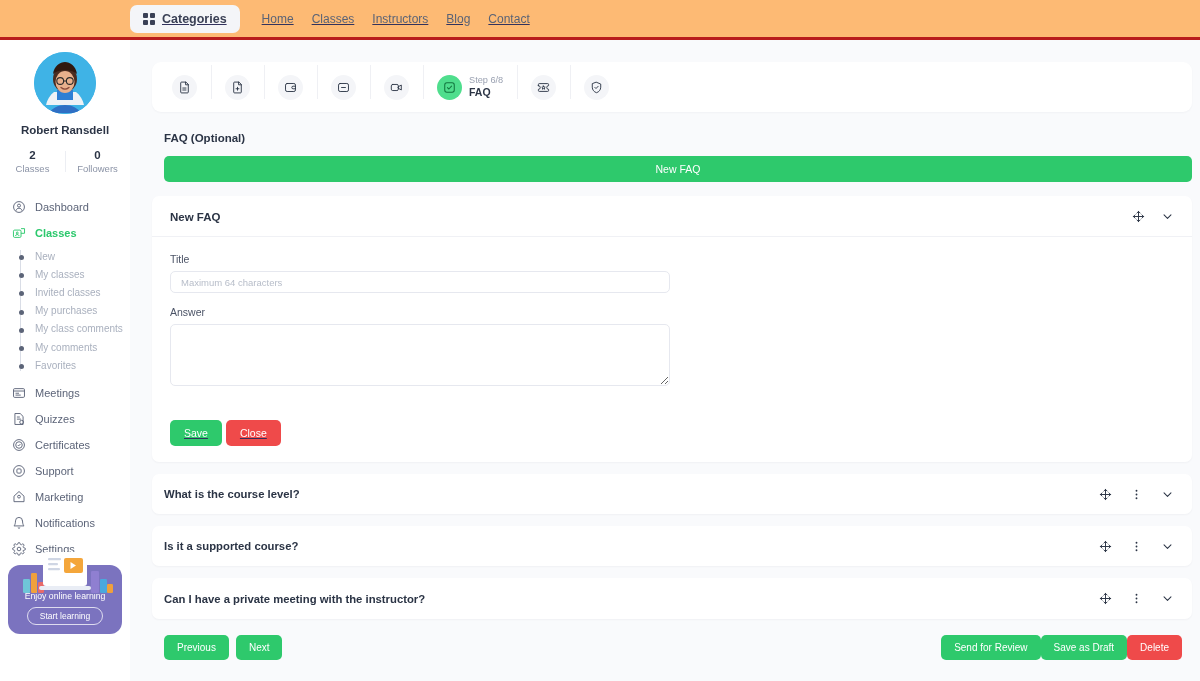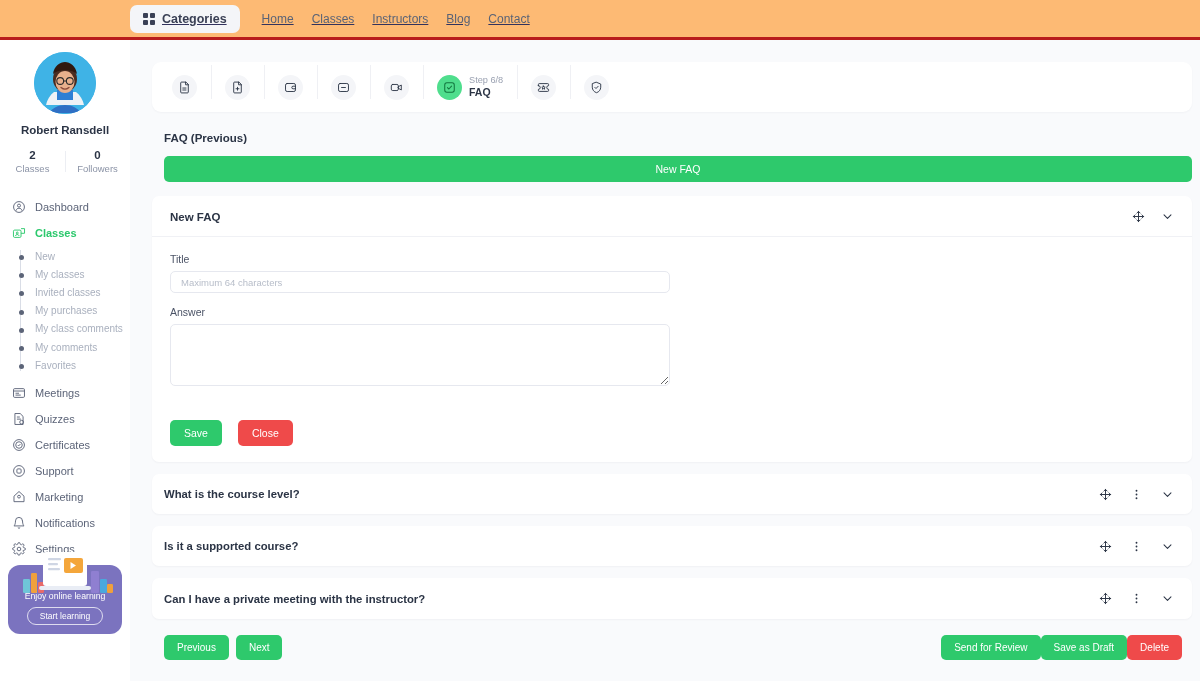--- a/index.html
+++ b/index.html
@@ -149,21 +149,21 @@
     background: #fff; font-size: 9.5px; font-family: inherit; color: #2b3445;
     padding: 0 10px; outline: none;
   }
   .inp::placeholder { color: #b7bdc9; }
   .fld-label.ans { margin-top: 13px; }
   .ta {
     width: 500px; height: 62px; border: 1px solid #e6e8ef; border-radius: 5px;
     background: #fff; font-size: 9.5px; font-family: inherit; color: #2b3445;
     padding: 7px 10px; outline: none; resize: vertical; display: block;
   }
-  .btn-row { margin-top: 34px; display: flex; gap: 16px; }
+  .btn-row { margin-top: 34px; display: flex; gap: 4px; text-decoration: underline; }
   .btn { border: 0; font-family: inherit; font-size: 10.5px; color: #fff;
          border-radius: 5px; padding: 7px 14px; cursor: pointer; font-weight: 500; }
   .btn.green { background: #2ec96c; }
   .btn.red { background: #ef4a4a; }
 
   
   .faq-row {
     background: #fff; border-radius: 7px; margin-top: 12px;
     height: 45px; display: flex; align-items: center; padding: 0 18px 0 12px;
     box-shadow: 0 1px 2px rgba(40,50,80,.045);
@@ -431,21 +431,21 @@
           <div class="step">
             <span class="step-ico">
               <svg width="13" height="13" viewBox="0 0 24 24" fill="none" stroke="#2b3445" stroke-width="1.7" stroke-linecap="round" stroke-linejoin="round">
                   <path d="M12 2.4l7.8 3.2v5.8c0 5-3.3 8.8-7.8 10.2-4.5-1.4-7.8-5.2-7.8-10.2V5.6z"></path>
                   <path d="M9 11.8l2.1 2.1 4-4.2"></path>
                 </svg>
             </span>
           </div>
         </div>
 
-        <div class="sec-title">FAQ (Previous)</div>
+        <div class="sec-title">FAQ (Optional)</div>
         <button class="newfaq-btn">New FAQ</button>
 
         <div class="card">
           <div class="card-head">
             <span class="card-title">New FAQ</span>
             <span class="card-acts">
               <span class="act">
                 <svg width="13" height="13" viewBox="0 0 24 24" fill="none" stroke="#2b3445" stroke-width="1.8" stroke-linecap="round" stroke-linejoin="round">
                     <path d="M12 2.6v18.8M2.6 12h18.8"></path>
                     <path d="M9 5.6L12 2.6l3 3M9 18.4l3 3 3-3M5.6 9l-3 3 3 3M18.4 9l3 3-3 3"></path>

